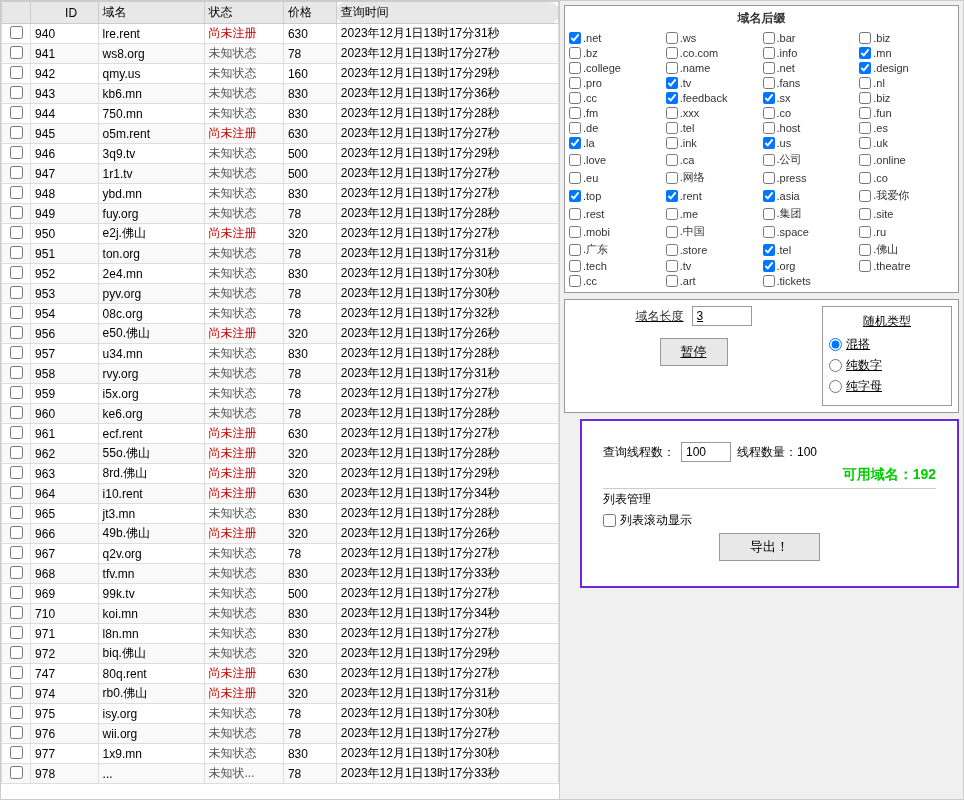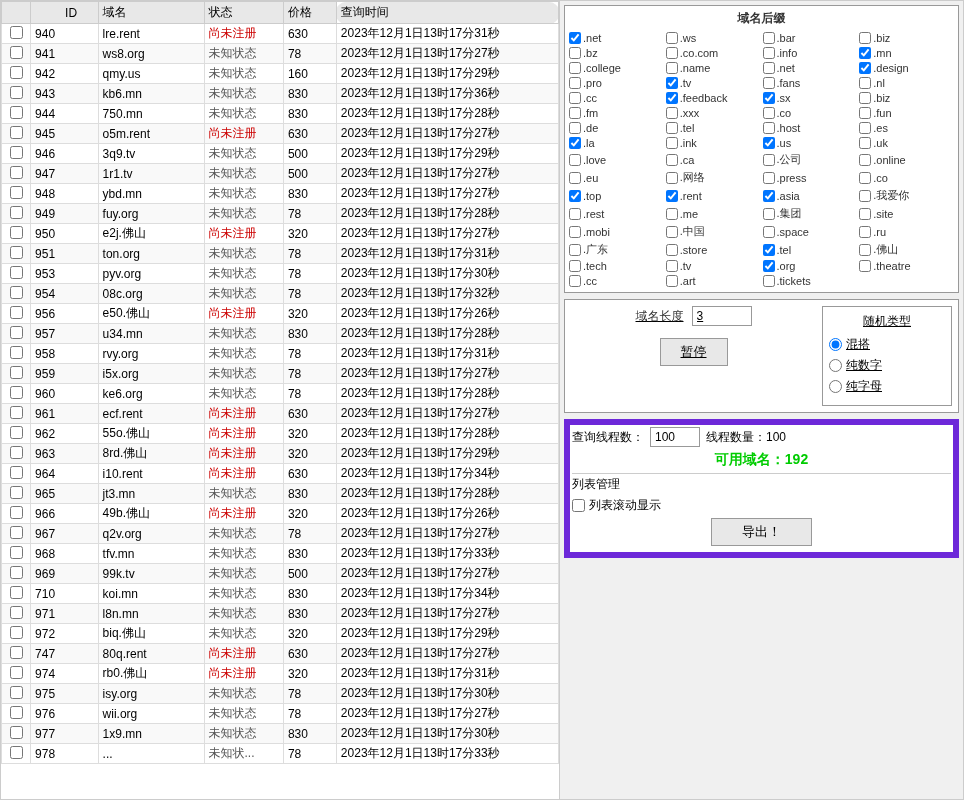--- a/index.html
+++ b/index.html
@@ -172,44 +172,45 @@
     .pause-btn {
       border: 1px solid #999;
       background: #e8e8e8;
       padding: 4px 20px;
       cursor: pointer;
       font-size: 13px;
     }
     
     
     .bottom-section {
-      border: 6px solid #6d28d9;
+      border: 2px solid #6d28d9;
       background: white;
-      padding: 2px;
+      padding: 21px;
+      margin-left: 16px;
     }
     
     .thread-row {
       display: flex;
       align-items: center;
       gap: 6px;
       margin-bottom: 4px;
     }
     
     .thread-input {
       width: 50px;
       border: 1px solid #999;
       padding: 2px 4px;
       font-size: 12px;
     }
     
     .available-domains {
       color: #00cc00;
       font-size: 14px;
       font-weight: bold;
-      text-align: center;
+      text-align: right;
       margin: 4px 0;
     }
     
     .list-mgmt-title {
       font-size: 12px;
       margin-bottom: 4px;
     }
     
     .list-scroll-row {
       display: flex;
@@ -338,20 +339,28 @@
       <td>320</td>
       <td>2023年12月1日13时17分27秒</td>
     </tr>
           <tr>
       <td class="checkbox-col"><input type="checkbox" style=""></td>
       <td>951</td>
       <td>ton.org</td>
       <td style="color:#555">未知状态</td>
       <td>78</td>
       <td>2023年12月1日13时17分31秒</td>
+    </tr>
+          <tr>
+      <td class="checkbox-col"><input type="checkbox" style=""></td>
+      <td>952</td>
+      <td>2e4.mn</td>
+      <td style="color:#555">未知状态</td>
+      <td>830</td>
+      <td>2023年12月1日13时17分30秒</td>
     </tr>
           <tr>
       <td class="checkbox-col"><input type="checkbox" style=""></td>
       <td>953</td>
       <td>pyv.org</td>
       <td style="color:#555">未知状态</td>
       <td>78</td>
       <td>2023年12月1日13时17分30秒</td>
     </tr>
           <tr>

